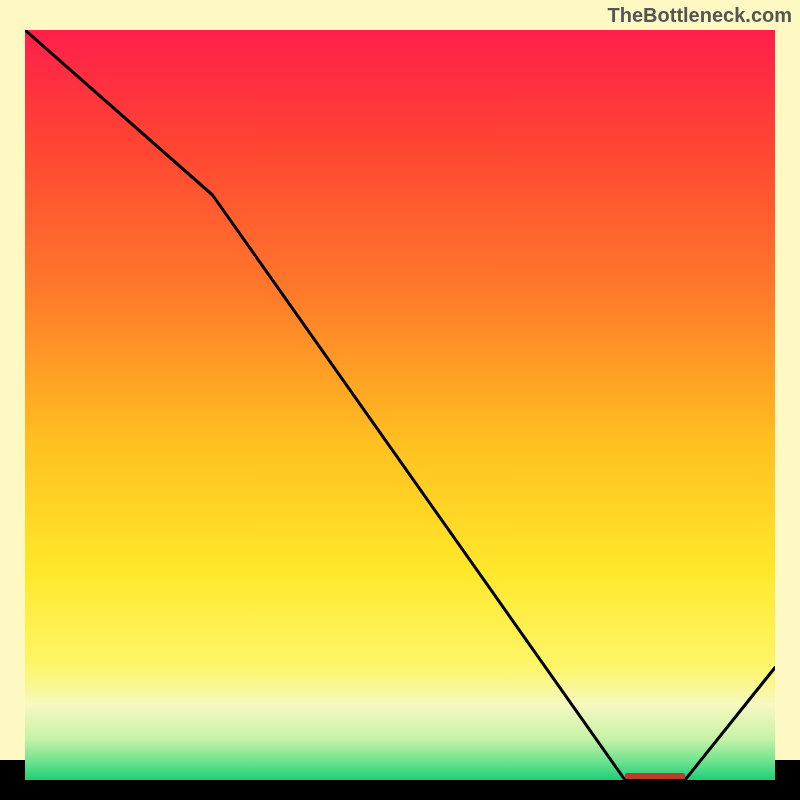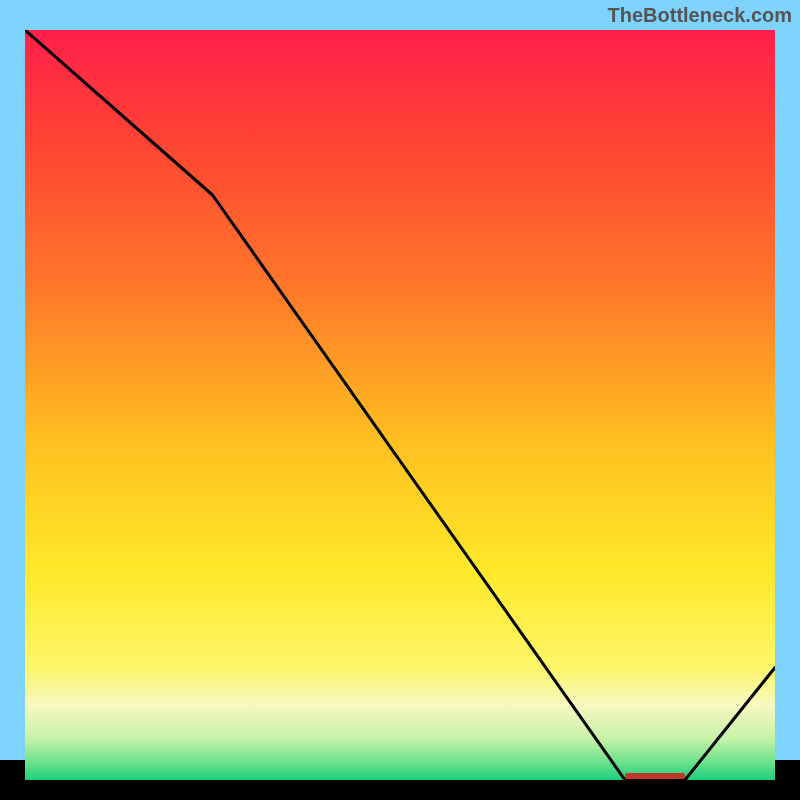--- a/index.html
+++ b/index.html
@@ -8,21 +8,21 @@
     width: 800px;
     height: 800px;
     font-family: Arial, Helvetica, sans-serif;
     background: #000;
     overflow: hidden;
   }
   .container {
     width: 800px;
     height: 760px;
     position: relative;
-    background: #7dd3fc;
+    background: #fef9c3;
   }
   .attribution {
     position: absolute;
     top: 4px;
     right: 8px;
     font-size: 20px;
     font-weight: 600;
     color: #555;
     font-family: Arial, Helvetica, sans-serif;
   }

